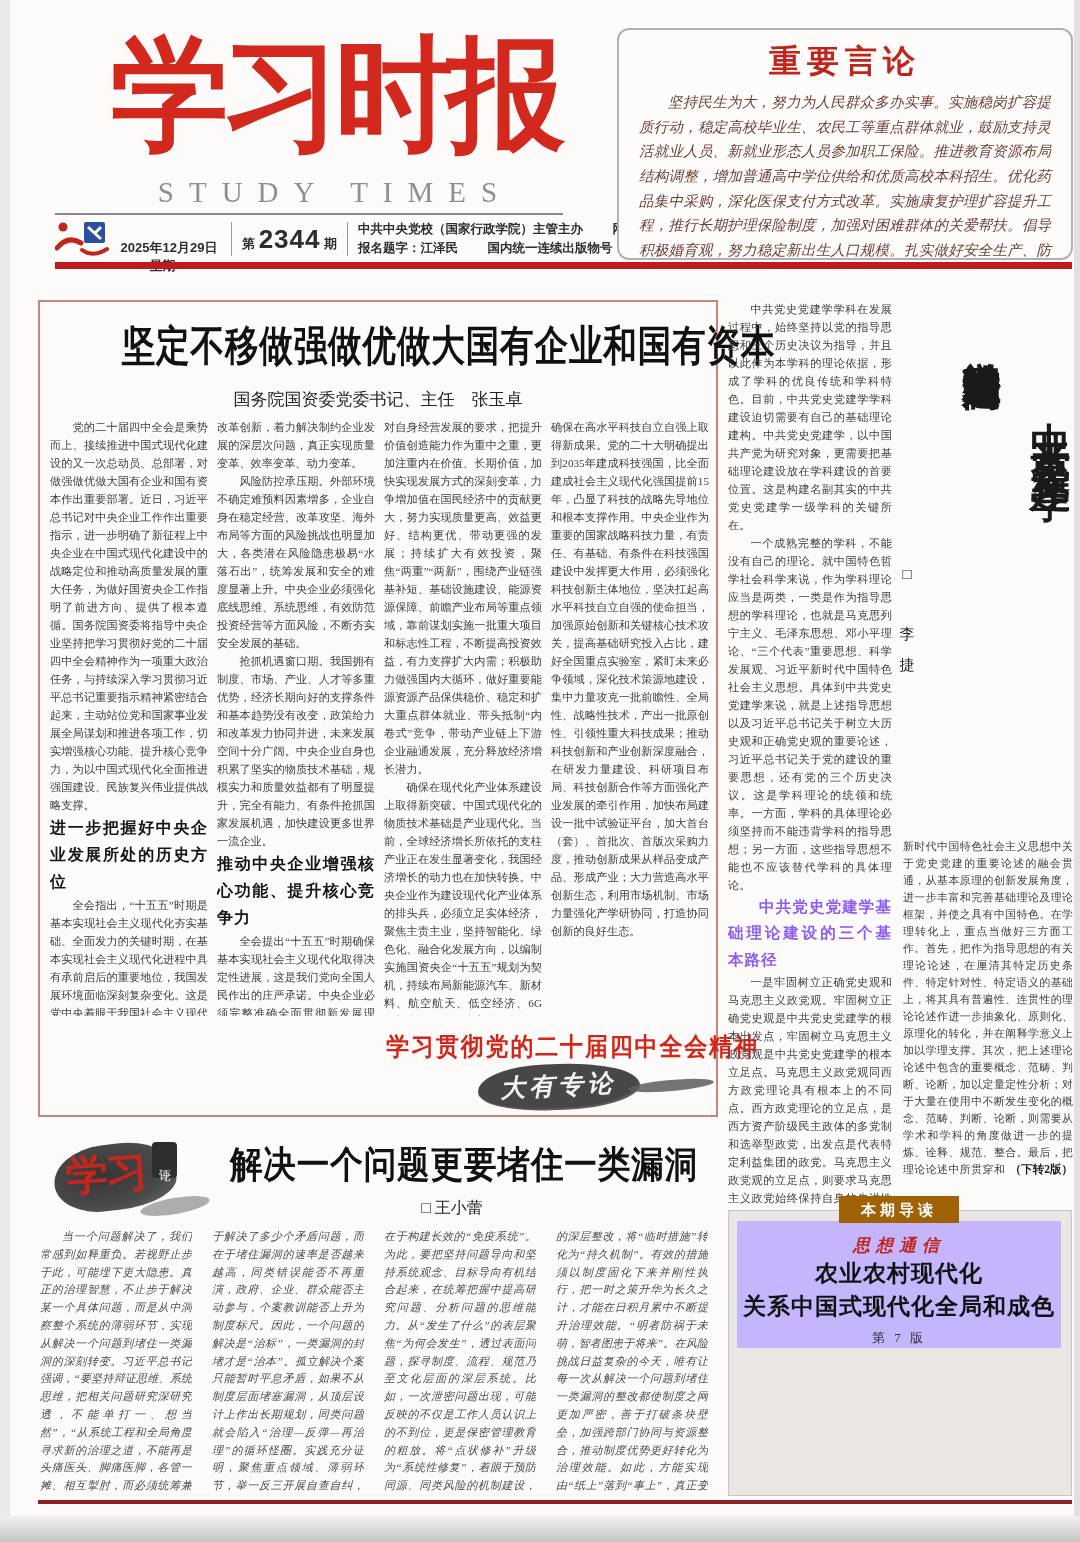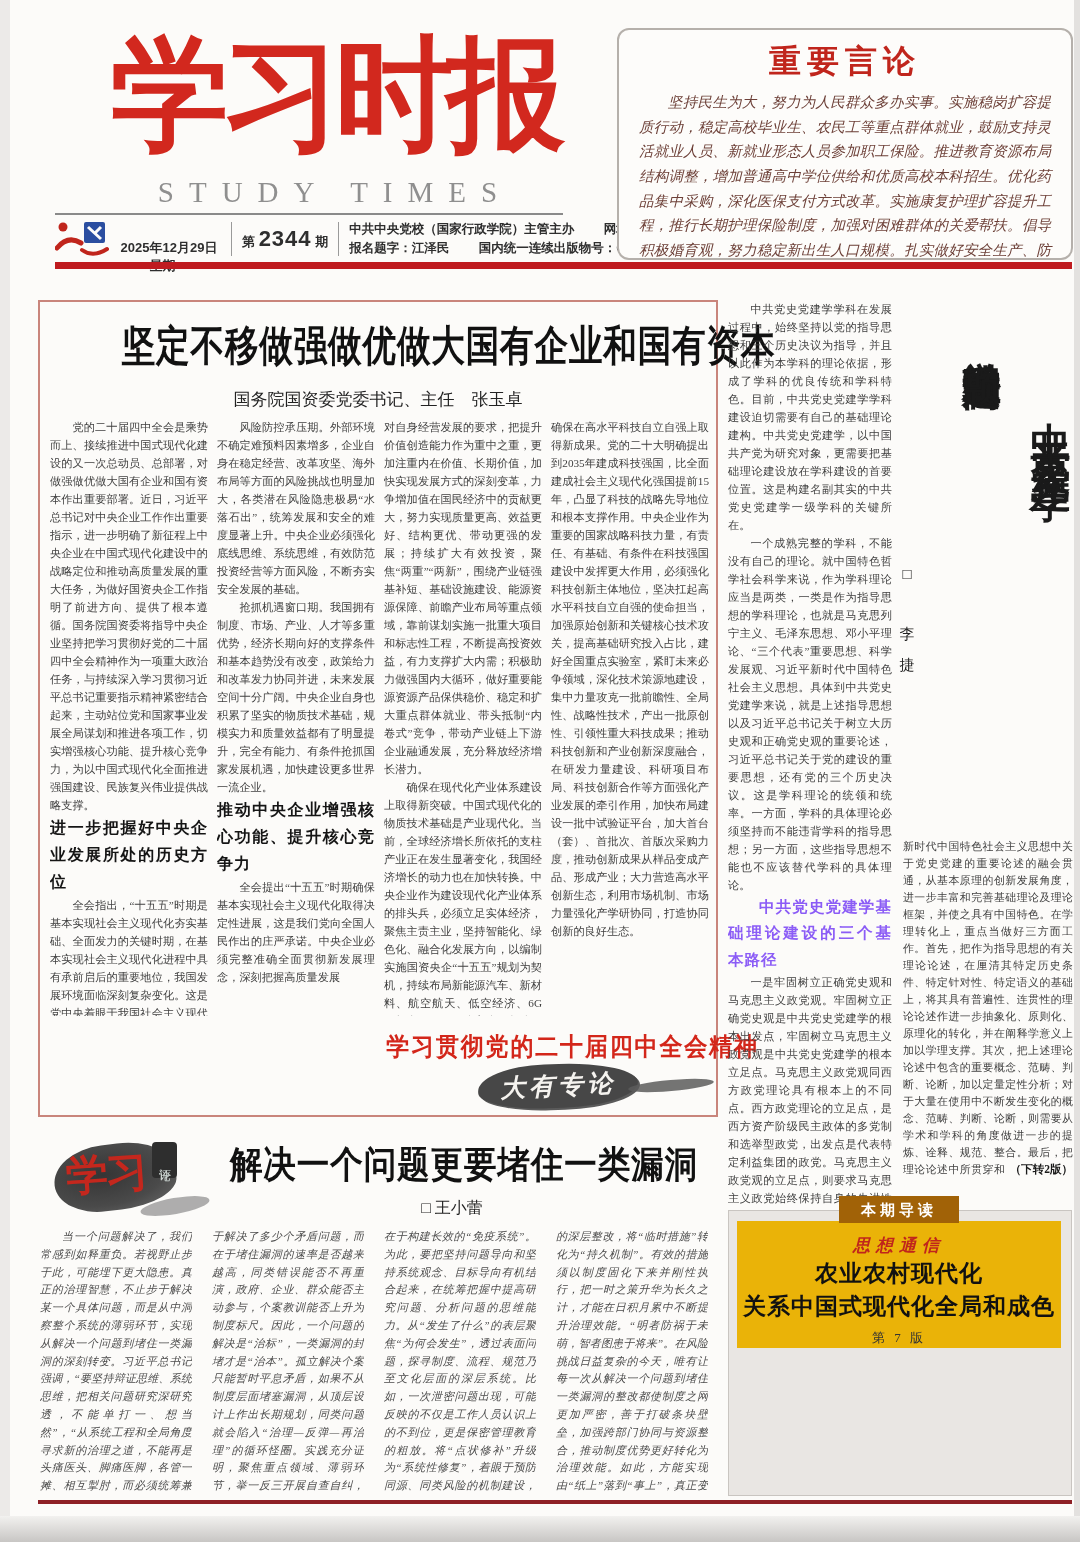--- a/index.html
+++ b/index.html
@@ -18,21 +18,21 @@
         font-size:29px;letter-spacing:15px;color:#8f8f8f;}
   .mast-rule{position:absolute;left:55px;top:213px;width:508px;height:2px;background:#8a8a8a;}
 
   
   .infobar{position:absolute;left:55px;top:219px;width:1015px;height:40px;display:flex;align-items:center;
         font-family:"Liberation Sans","DejaVu Sans",sans-serif;color:#2e2e2e;}
   .ib-logo{width:54px;height:40px;flex:0 0 auto;margin-right:8px;}
   .ib-date{width:104px;text-align:center;font-size:13px;font-weight:700;line-height:18px;margin-top:36px;}
   .ib-sep{width:1px;height:34px;background:#9a9a9a;margin:0 10px;}
   .ib-issue{white-space:nowrap;font-size:13px;font-weight:700;}
-  .ib-issue b{font-size:22px;font-weight:900;letter-spacing:1px;}
+  .ib-issue b{font-size:26px;font-weight:900;letter-spacing:1px;}
   .ib-pub{font-size:12.5px;font-weight:700;line-height:19px;white-space:nowrap;}
   .ib-pub .gap{display:inline-block;width:26px;}
   .red-band{position:absolute;left:55px;top:262px;width:1017px;height:7px;background:#bf1b1f;}
 
   
   .quote-box{position:absolute;left:617px;top:28px;width:452px;height:228px;
         border:2px solid #b5b0ab;border-radius:12px;background:#fdfcfa;overflow:hidden;}
   .quote-title{margin-top:10px;text-align:center;font-family:"Liberation Sans","DejaVu Sans",sans-serif;
         font-weight:900;font-size:32px;letter-spacing:6px;color:#c0251c;}
   .quote-body{margin:6px 20px 0 20px;font-size:14.5px;line-height:1.7;color:#6d4038;
@@ -79,21 +79,21 @@
   .rcol2 p{margin:0;text-indent:2em;}
   .continued{position:absolute;right:0;bottom:0;background:#fcfbf9;padding-left:6px;
         font-weight:800;font-size:11.5px;color:#1a1a1a;}
 
   
   .digest-tab{position:absolute;left:839px;top:1196px;width:120px;height:27px;line-height:27px;
         background:#a16207;color:#fff;text-align:center;font-family:"Liberation Sans","DejaVu Sans",sans-serif;
         font-weight:800;font-size:15px;letter-spacing:4px;}
   .digest-box{position:absolute;left:728px;top:1210px;width:342px;height:284px;
         border:1.5px solid #c9c5c1;background:#e9e6e3;}
-  .digest-card{position:absolute;left:8px;width:324px;height:127px;background:#eab308;text-align:center;}
+  .digest-card{position:absolute;left:8px;width:324px;height:127px;background:#c4b5fd;text-align:center;}
   .dc1{top:10px;} .dc2{top:147px;}
   .digest-kicker{margin-top:13px;color:#c0251c;font-style:italic;font-weight:700;font-size:17px;letter-spacing:6px;}
   .digest-line{font-weight:900;font-size:23px;line-height:1.45;color:#111;letter-spacing:1px;}
   .digest-page{margin-top:5px;font-size:13px;letter-spacing:3px;color:#333;}
   .maroon-rule{position:absolute;left:38px;top:1500px;width:1034px;height:4px;background:#8e2026;}
 
   
   .cm-logo{position:absolute;left:52px;top:1136px;width:138px;height:96px;}
   .cm-brush{position:absolute;left:2px;top:8px;width:122px;height:66px;
         background:radial-gradient(ellipse at 40% 45%,#353535 0%,#4a4a4a 60%,#6a6a6a 100%);
@@ -169,20 +169,21 @@
     </div>
     <div class="main-byline">国务院国资委党委书记、主任　张玉卓</div>
 
     <div class="mcol c1">
       <p>党的二十届四中全会是乘势而上、接续推进中国式现代化建设的又一次总动员、总部署，对做强做优做大国有企业和国有资本作出重要部署。近日，习近平总书记对中央企业工作作出重要指示，进一步明确了新征程上中央企业在中国式现代化建设中的战略定位和推动高质量发展的重大任务，为做好国资央企工作指明了前进方向、提供了根本遵循。国务院国资委将指导中央企业坚持把学习贯彻好党的二十届四中全会精神作为一项重大政治任务，与持续深入学习贯彻习近平总书记重要指示精神紧密结合起来，主动站位党和国家事业发展全局谋划和推进各项工作，切实增强核心功能、提升核心竞争力，为以中国式现代化全面推进强国建设、民族复兴伟业提供战略支撑。</p>
       <p class="subhead">进一步把握好中央企业发展所处的历史方位</p>
       <p>全会指出，“十五五”时期是基本实现社会主义现代化夯实基础、全面发力的关键时期，在基本实现社会主义现代化进程中具有承前启后的重要地位，我国发展环境面临深刻复杂变化。这是党中央着眼于我国社会主义现代化建设的历史进程，对“十五五”时期重要地位作出的重大判断，标志着中央企业发展也站在了新的历史起点上，可能呈现“四期”相互交织叠加的新特征。</p>
 
     </div>
     <div class="mcol c2">
+      <p style="text-indent:0">改革创新，着力解决制约企业发展的深层次问题，真正实现质量变革、效率变革、动力变革。</p>
       <p>风险防控承压期。外部环境不确定难预料因素增多，企业自身在稳定经营、改革攻坚、海外布局等方面的风险挑战也明显加大，各类潜在风险隐患极易“水落石出”，统筹发展和安全的难度显著上升。中央企业必须强化底线思维、系统思维，有效防范投资经营等方面风险，不断夯实安全发展的基础。</p>
       <p>抢抓机遇窗口期。我国拥有制度、市场、产业、人才等多重优势，经济长期向好的支撑条件和基本趋势没有改变，政策给力和改革发力协同并进，未来发展空间十分广阔。中央企业自身也积累了坚实的物质技术基础，规模实力和质量效益都有了明显提升，完全有能力、有条件抢抓国家发展机遇，加快建设更多世界一流企业。</p>
       <p class="subhead">推动中央企业增强核心功能、提升核心竞争力</p>
       <p>全会提出“十五五”时期确保基本实现社会主义现代化取得决定性进展，这是我们党向全国人民作出的庄严承诺。中央企业必须完整准确全面贯彻新发展理念，深刻把握高质量发展</p>
     </div>
     <div class="mcol c3">
       <p style="text-indent:0">对自身经营发展的要求，把提升价值创造能力作为重中之重，更加注重内在价值、长期价值，加快实现发展方式的深刻变革，力争增加值在国民经济中的贡献更大，努力实现质量更高、效益更好、结构更优、带动更强的发展；持续扩大有效投资，聚焦“两重”“两新”，围绕产业链强基补短、基础设施建设、能源资源保障、前瞻产业布局等重点领域，靠前谋划实施一批重大项目和标志性工程，不断提高投资效益，有力支撑扩大内需；积极助力做强国内大循环，做好重要能源资源产品保供稳价、稳定和扩大重点群体就业、带头抵制“内卷式”竞争，带动产业链上下游企业融通发展，充分释放经济增长潜力。</p>
       <p>确保在现代化产业体系建设上取得新突破。中国式现代化的物质技术基础是产业现代化。当前，全球经济增长所依托的支柱产业正在发生显著变化，我国经济增长的动力也在加快转换。中央企业作为建设现代化产业体系的排头兵，必须立足实体经济，聚焦主责主业，坚持智能化、绿色化、融合化发展方向，以编制实施国资央企“十五五”规划为契机，持续布局新能源汽车、新材料、航空航天、低空经济、6G等新赛道，超前培育生物制造、商业航天、绿色氢能等未来产业，推动创新成果加快转化为现实生产力。</p>
     </div>
     <div class="mcol c4">

